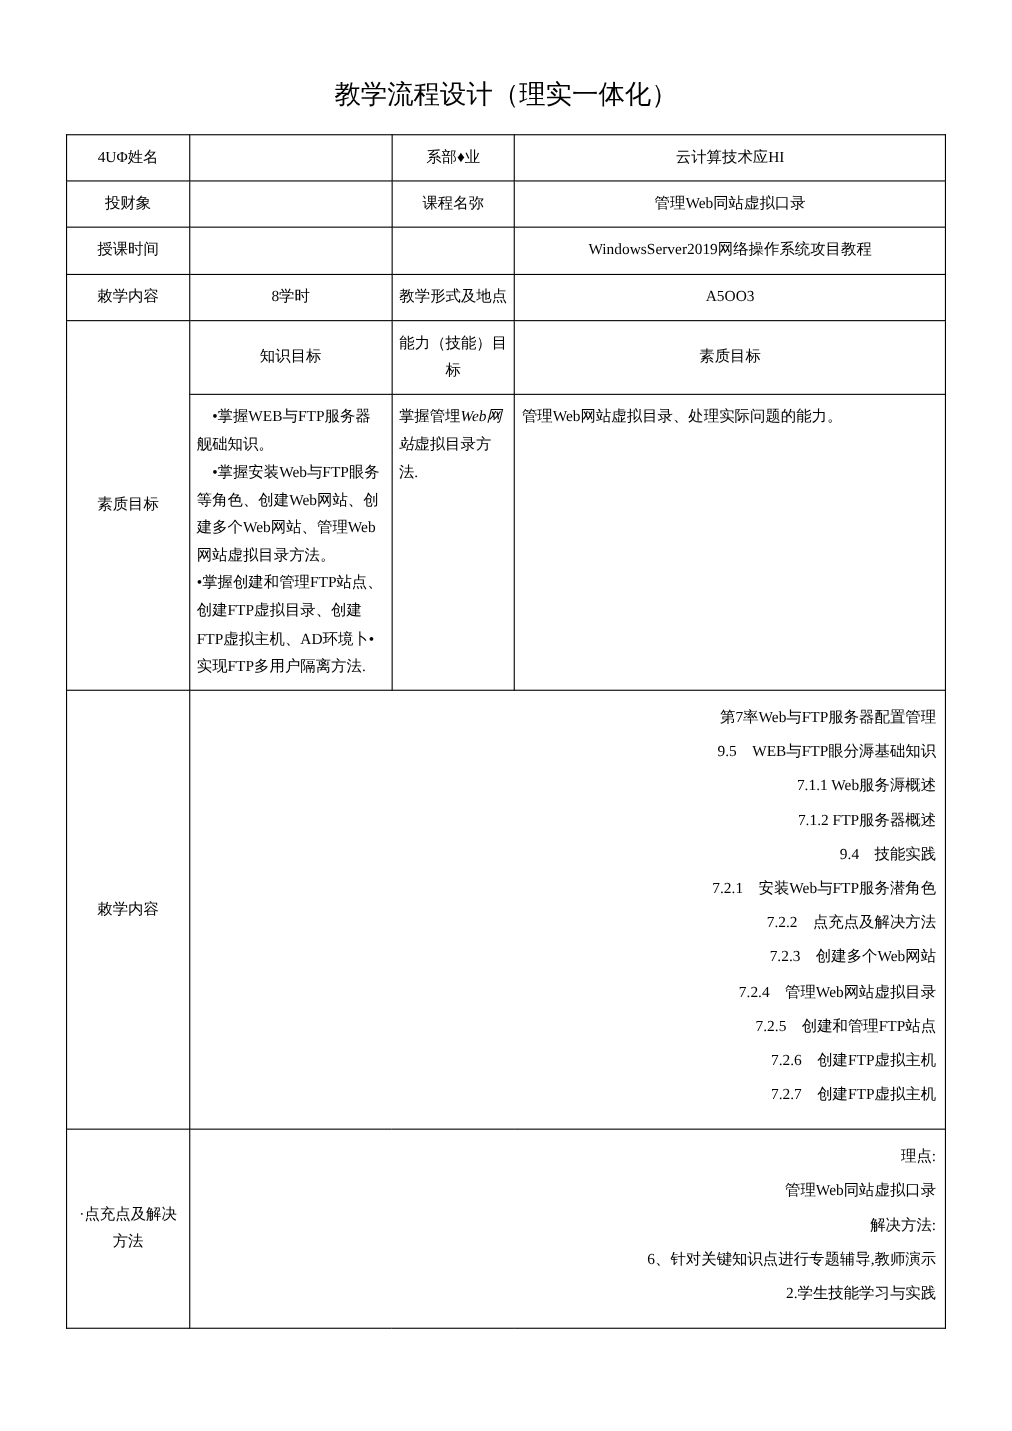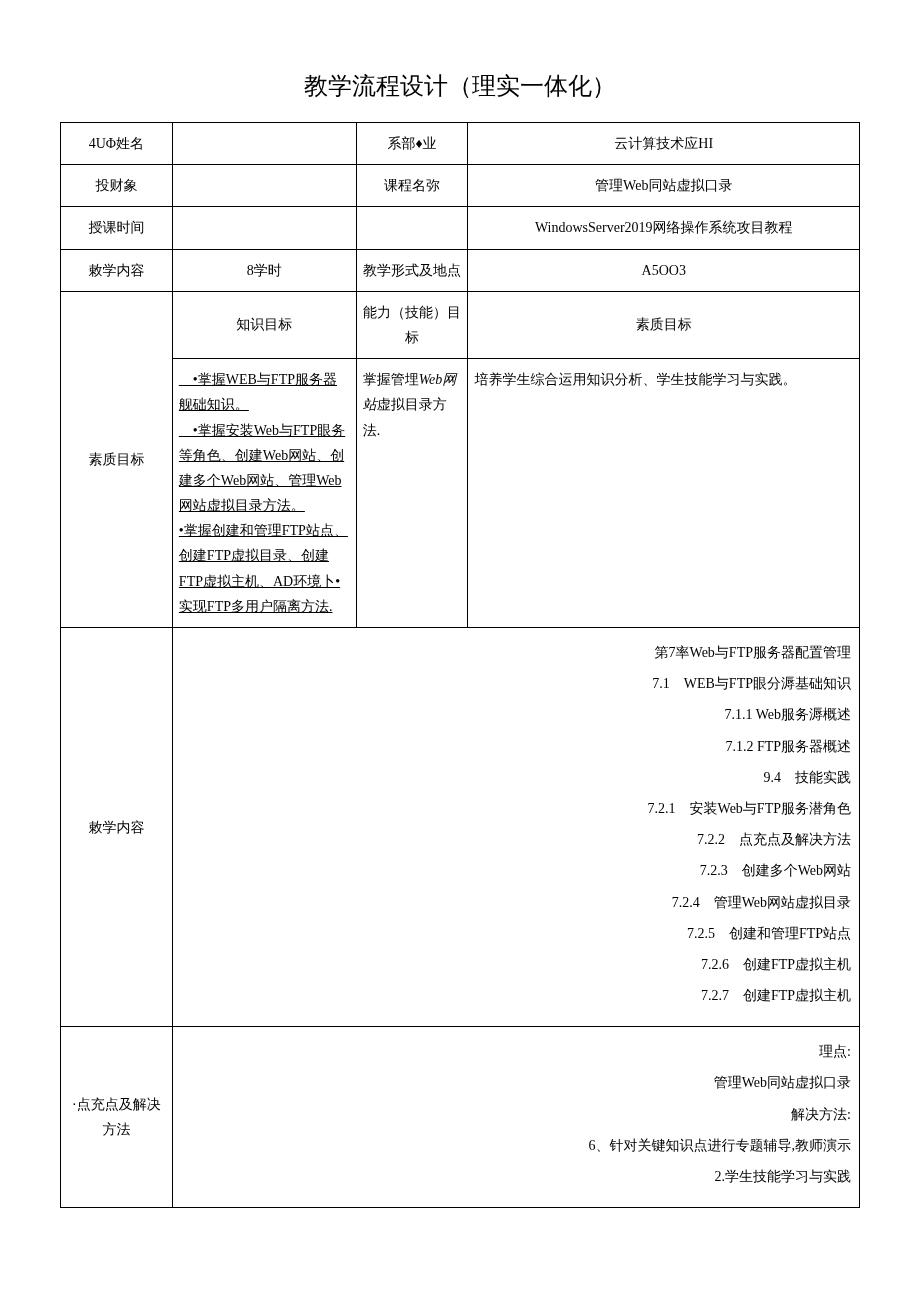--- a/index.html
+++ b/index.html
@@ -84,35 +84,35 @@
     <td class="center">A5OO3</td>
   </tr>
 
   <tr>
     <td rowspan="2" class="center">素质目标</td>
     <td class="center">知识目标</td>
     <td class="center">能力（技能）目标</td>
     <td class="center">素质目标</td>
   </tr>
   <tr>
-    <td class="left top" id="goals-c1" style="white-space:pre-wrap; height:230px;text-decoration:underline;">　•掌握WEB与FTP服务器舰础知识。
+    <td class="left top" id="goals-c1" style="white-space:pre-wrap; height:230px;">　•掌握WEB与FTP服务器舰础知识。
 　•掌握安装Web与FTP眼务等角色、创建Web网站、创建多个Web网站、管理Web网站虚拟目录方法。
 •掌握创建和管理FTP站点、创建FTP虚拟目录、创建FTP虚拟主机、AD环境卜•实现FTP多用户隔离方法.</td>
     <td class="left top">
       <span>掌握管埋</span><span class="italic">Web网站</span><span>虚拟目录方法.</span>
     </td>
-    <td class="left top">培养学生综合运用知识分析、学生技能学习与实践。</td>
+    <td class="left top">管理Web网站虚拟目录、处理实际问题的能力。</td>
   </tr>
 
   <tr>
     <td class="center">敕学内容</td>
     <td colspan="3" class="left top">
       <div class="content-block" id="content-lines">
             <p>第7率Web与FTP服务器配置管理</p>
-            <p>7.1　WEB与FTP眼分溽基础知识</p>
+            <p>9.5　WEB与FTP眼分溽基础知识</p>
             <p>7.1.1  Web服务溽概述</p>
             <p>7.1.2  FTP服务器概述</p>
             <p>9.4　技能实践</p>
             <p>7.2.1　安装Web与FTP服务潜角色</p>
             <p>7.2.2　点充点及解决方法</p>
             <p>7.2.3　创建多个Web网站</p>
             <p>7.2.4　管理Web网站虚拟目录</p>
             <p>7.2.5　创建和管理FTP站点</p>
             <p>7.2.6　创建FTP虚拟主机</p>
             <p>7.2.7　创建FTP虚拟主机</p>

